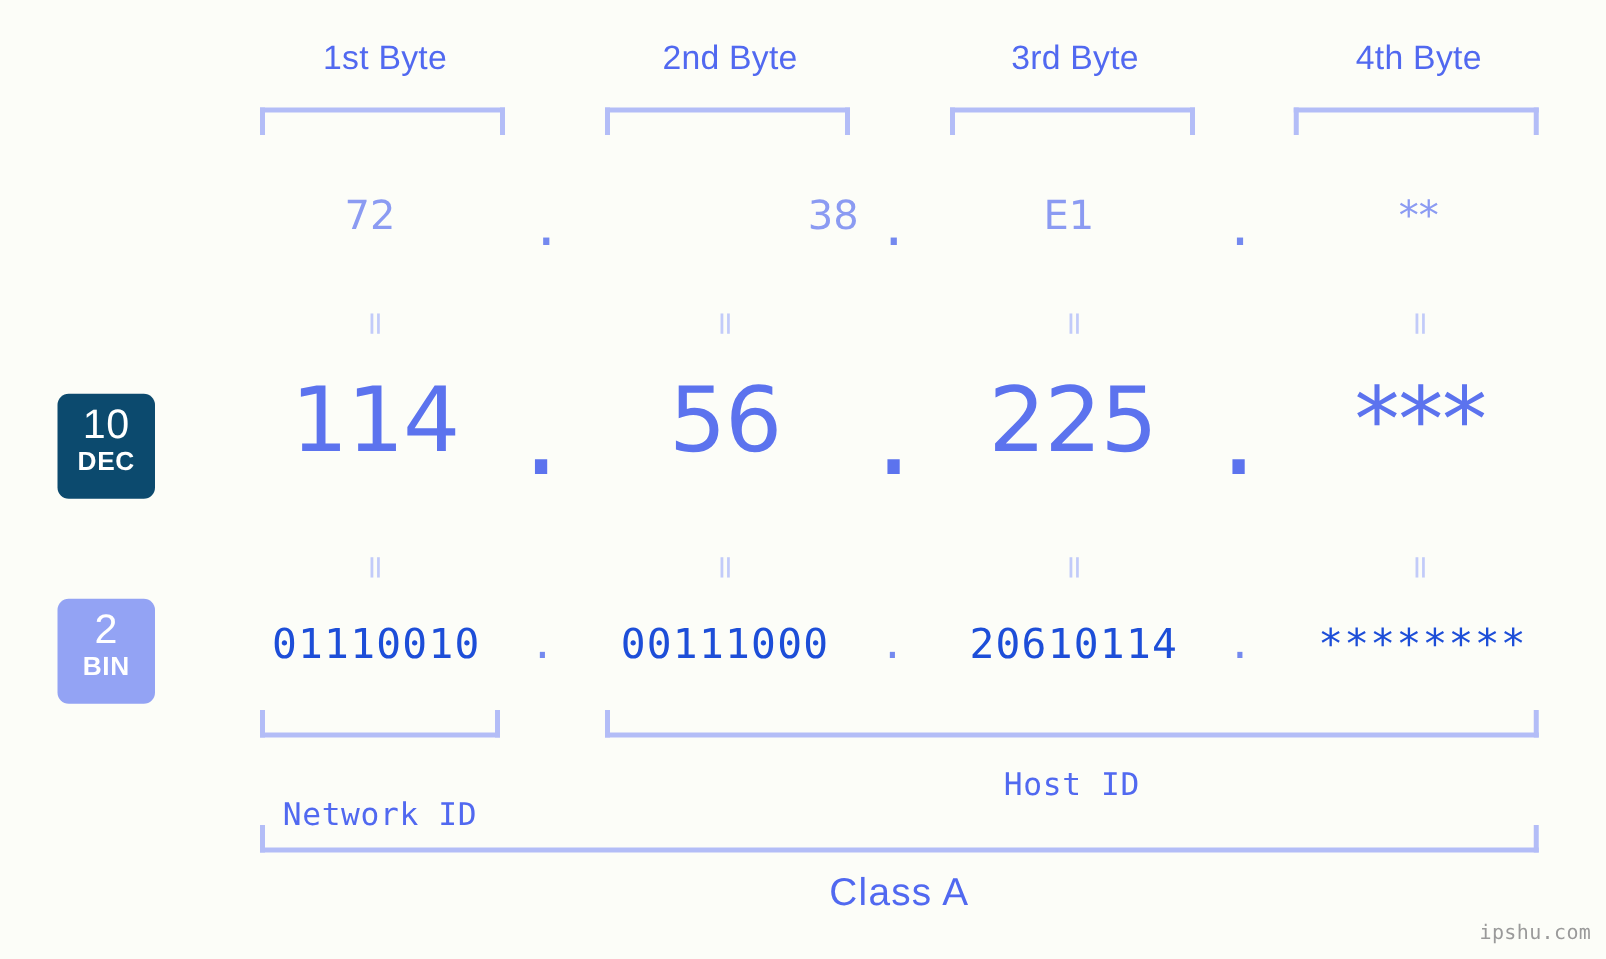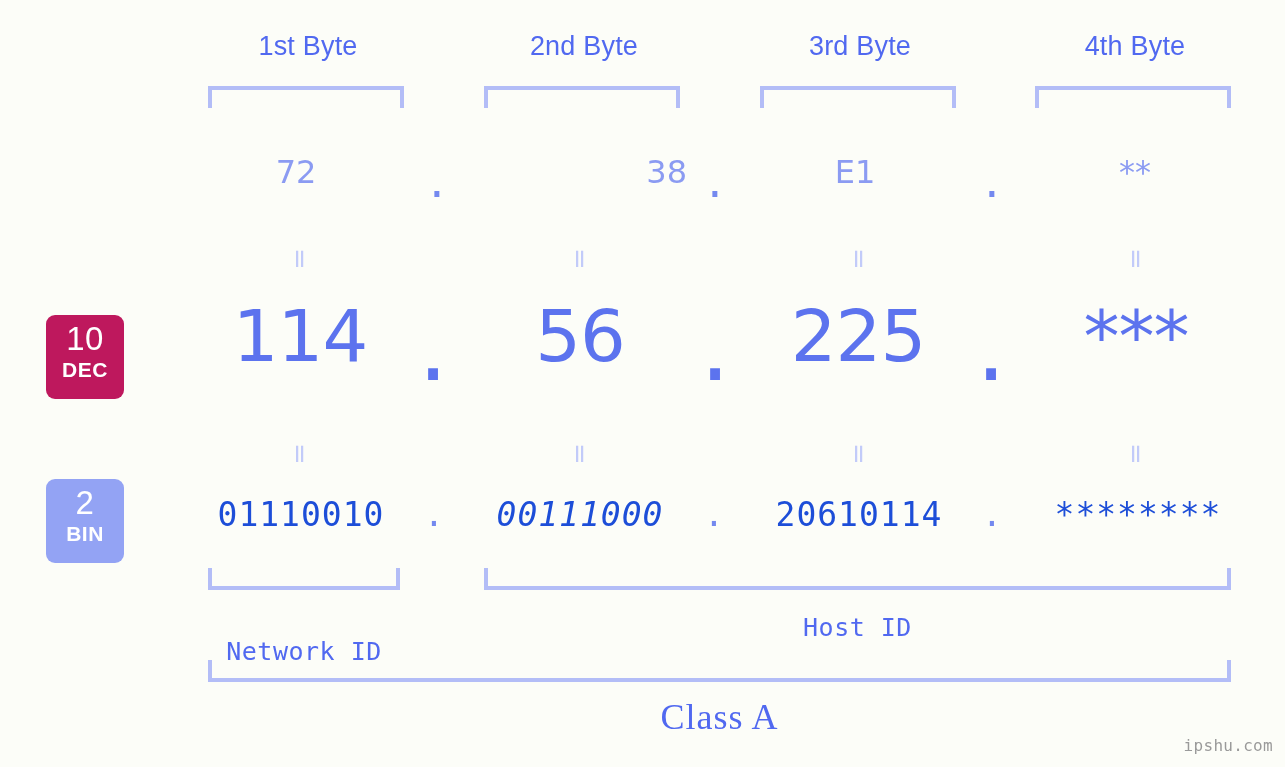--- a/index.html
+++ b/index.html
@@ -73,21 +73,21 @@
     letter-spacing: 0.5px;
   }
   .badge .abbr {
     display: block;
     font-size: 21px;
     font-weight: 700;
     margin-top: 4px;
     letter-spacing: 0.5px;
   }
   #badge-hex { top: 155px; height: 84px; background: #6c7ce8; }
-  #badge-dec { top: 315px; height: 84px; background: #be185d; }
+  #badge-dec { top: 315px; height: 84px; background: #0c4a6e; }
   #badge-bin { top: 479px; height: 84px; background: #93a3f4; }
 
   
   .val-cell {
     position: absolute;
     width: 220px;
     text-align: center;
     white-space: nowrap;
     line-height: 1;
   }
@@ -165,23 +165,23 @@
     text-align: center;
     font-size: 25px;
     color: #5169f0;
     font-family: "DejaVu Sans Mono", monospace;
     white-space: nowrap;
     letter-spacing: 0.5px;
   }
   .class-label {
     position: absolute;
     text-align: center;
-    font-size: 36px;
+    font-size: 31px;
     color: #5169f0;
-    font-family: Liberation Serif, serif;
+    font-family: Liberation Sans, sans-serif;
     white-space: nowrap;
     letter-spacing: 1px;
   }
 
   
   #watermark {
     position: absolute;
     right: 12px;
     bottom: 12px;
     font-size: 16px;
@@ -235,21 +235,21 @@
   <div class="dot-cell dec-dot" style="left:969px;">.</div>
   <div class="val-cell dec-val" style="left:1026px;">***</div>
 
   <div class="eq-sep" style="left:190px;  top:441px;">=</div>
   <div class="eq-sep" style="left:470px;  top:441px;">=</div>
   <div class="eq-sep" style="left:749px;  top:441px;">=</div>
   <div class="eq-sep" style="left:1026px; top:441px;">=</div>
 
   <div class="val-cell bin-val" style="left:191px;">01110010</div>
   <div class="dot-cell bin-dot" style="left:414px;">.</div>
-  <div class="val-cell bin-val" style="left:470px;font-style:italic;">00111000</div>
+  <div class="val-cell bin-val" style="left:470px;">00111000</div>
   <div class="dot-cell bin-dot" style="left:694px;">.</div>
   <div class="val-cell bin-val" style="left:749px;">20610114</div>
   <div class="dot-cell bin-dot" style="left:972px;">.</div>
   <div class="val-cell bin-val" style="left:1028px;">********</div>
 
   <div class="bracket-bottom" style="left:208px; top:568px; width:192px;"></div>
   <div class="bracket-bottom" style="left:484px; top:568px; width:747px;"></div>
 
   <div class="id-label" style="left:208px; top:613px; width:192px;margin-top:24px;">Network ID</div>
   <div class="id-label" style="left:484px; top:613px; width:747px;">Host ID</div>

